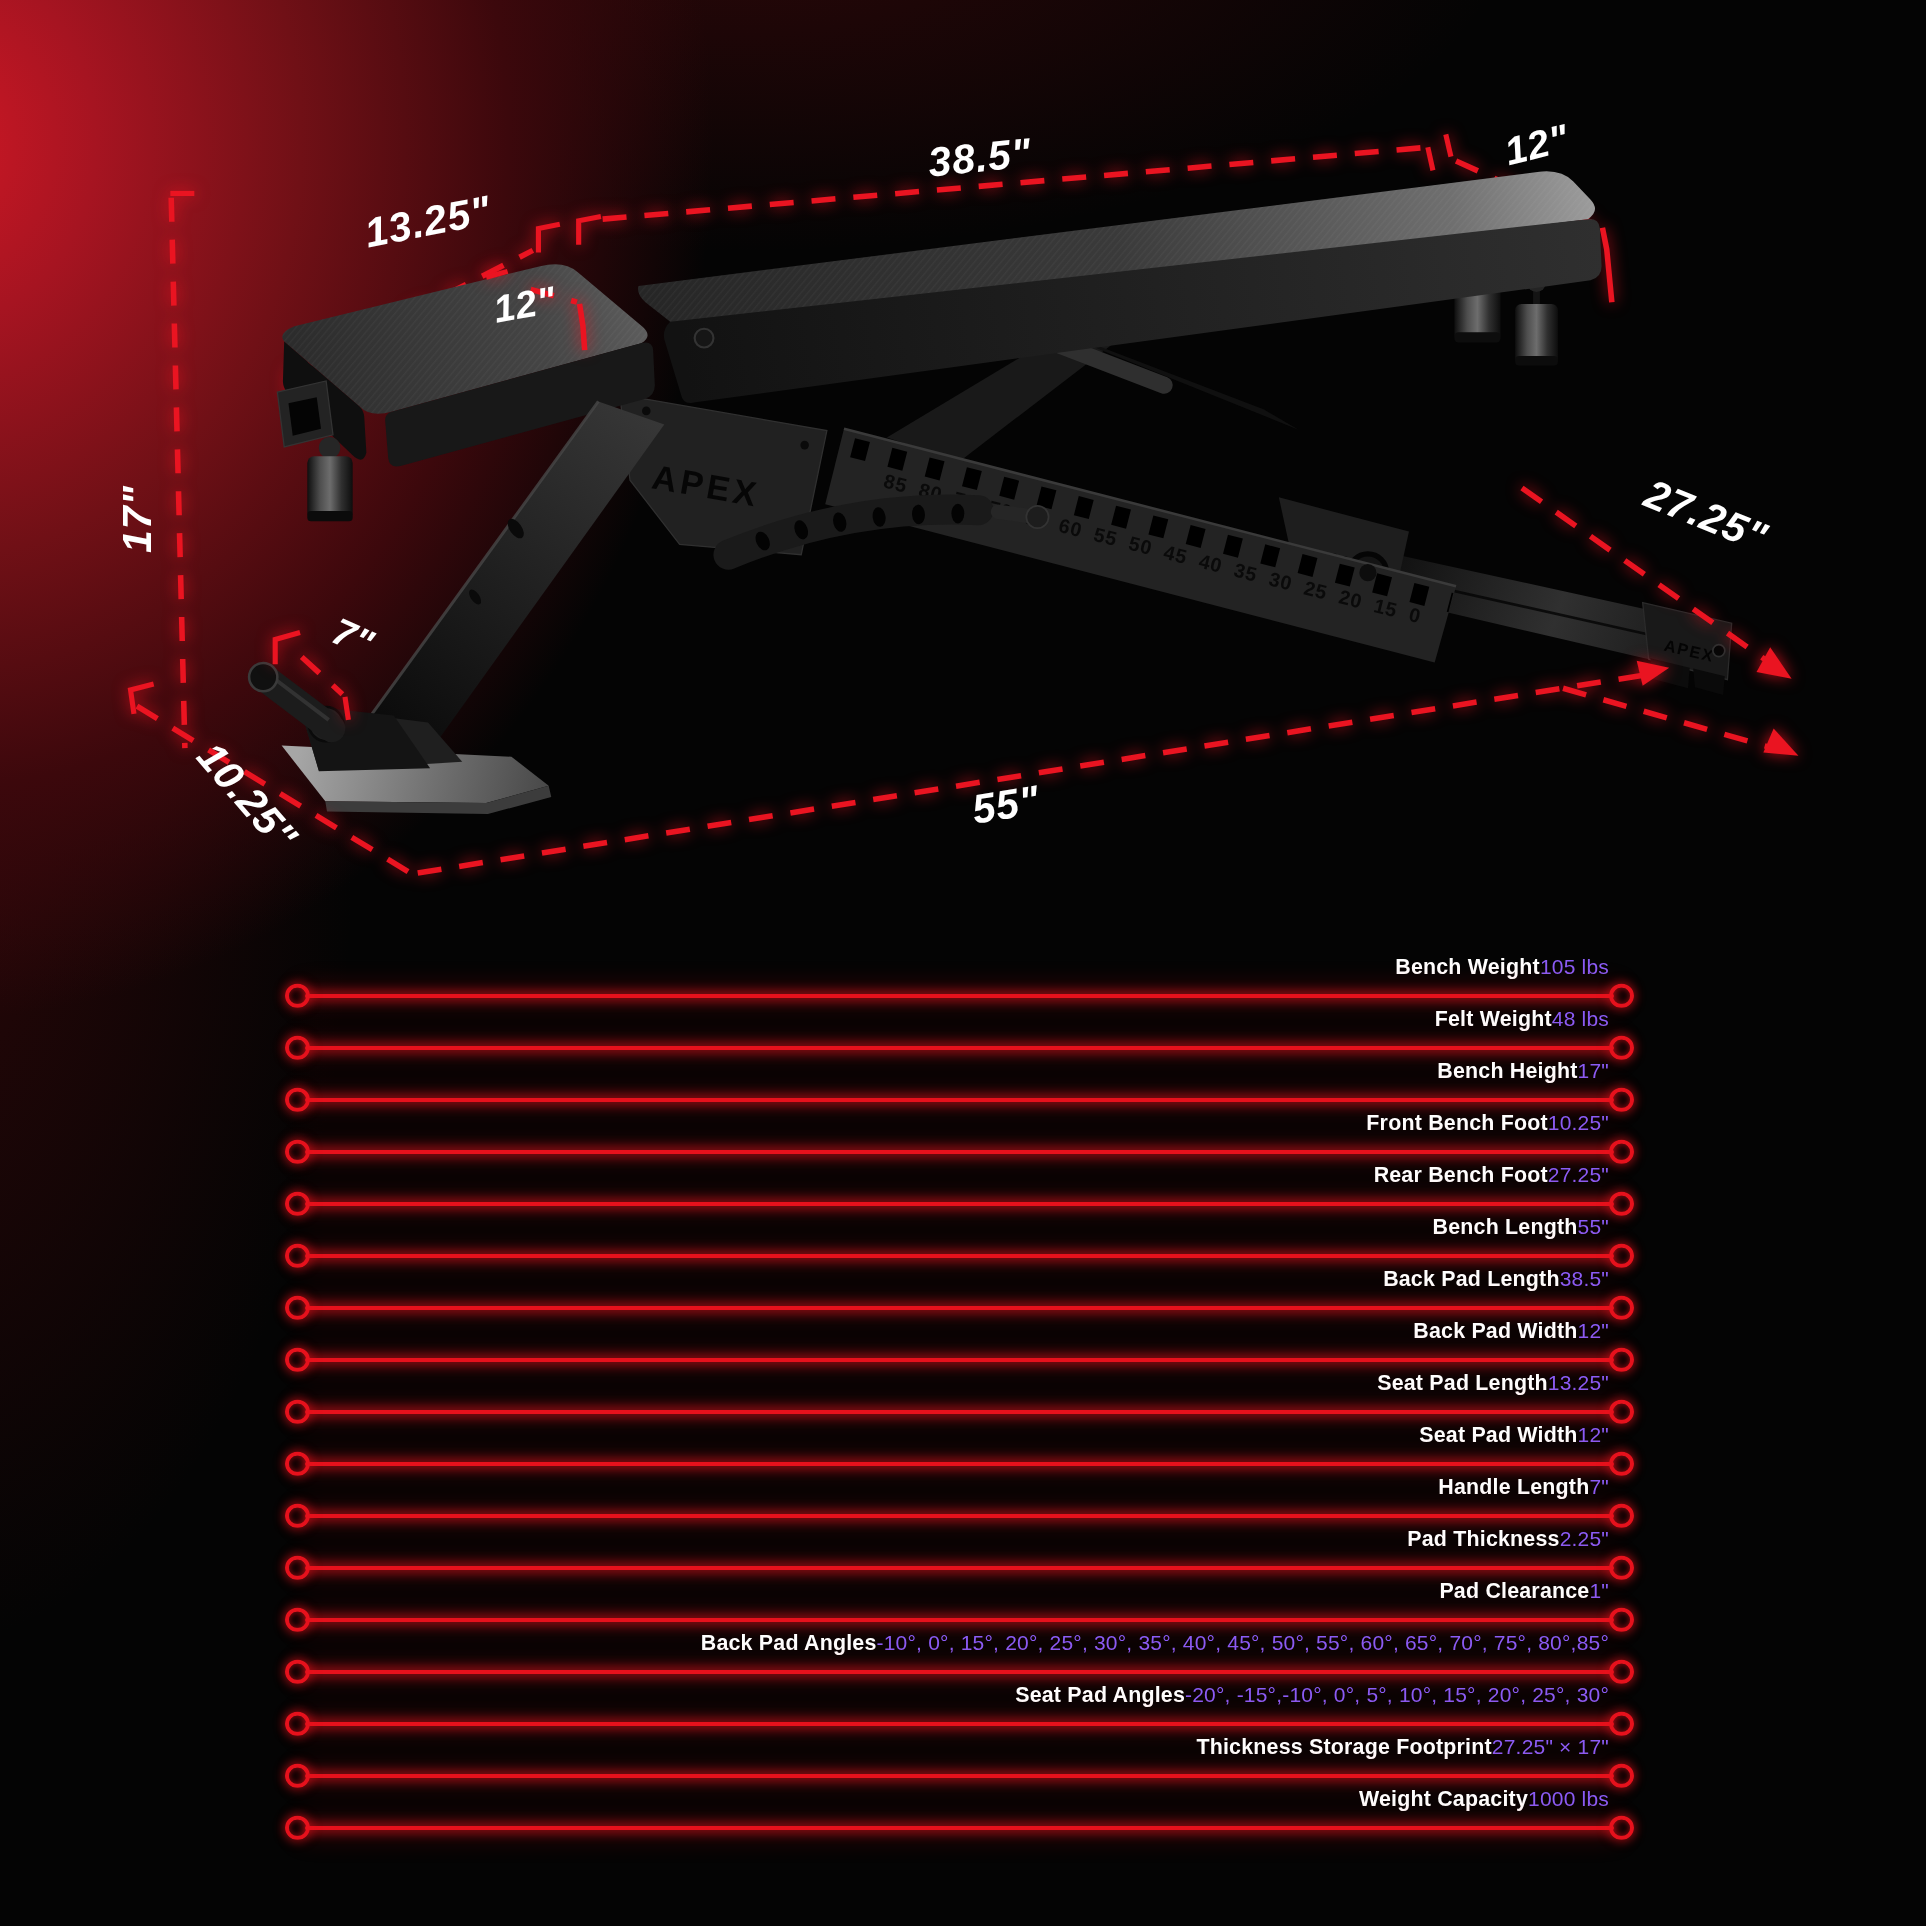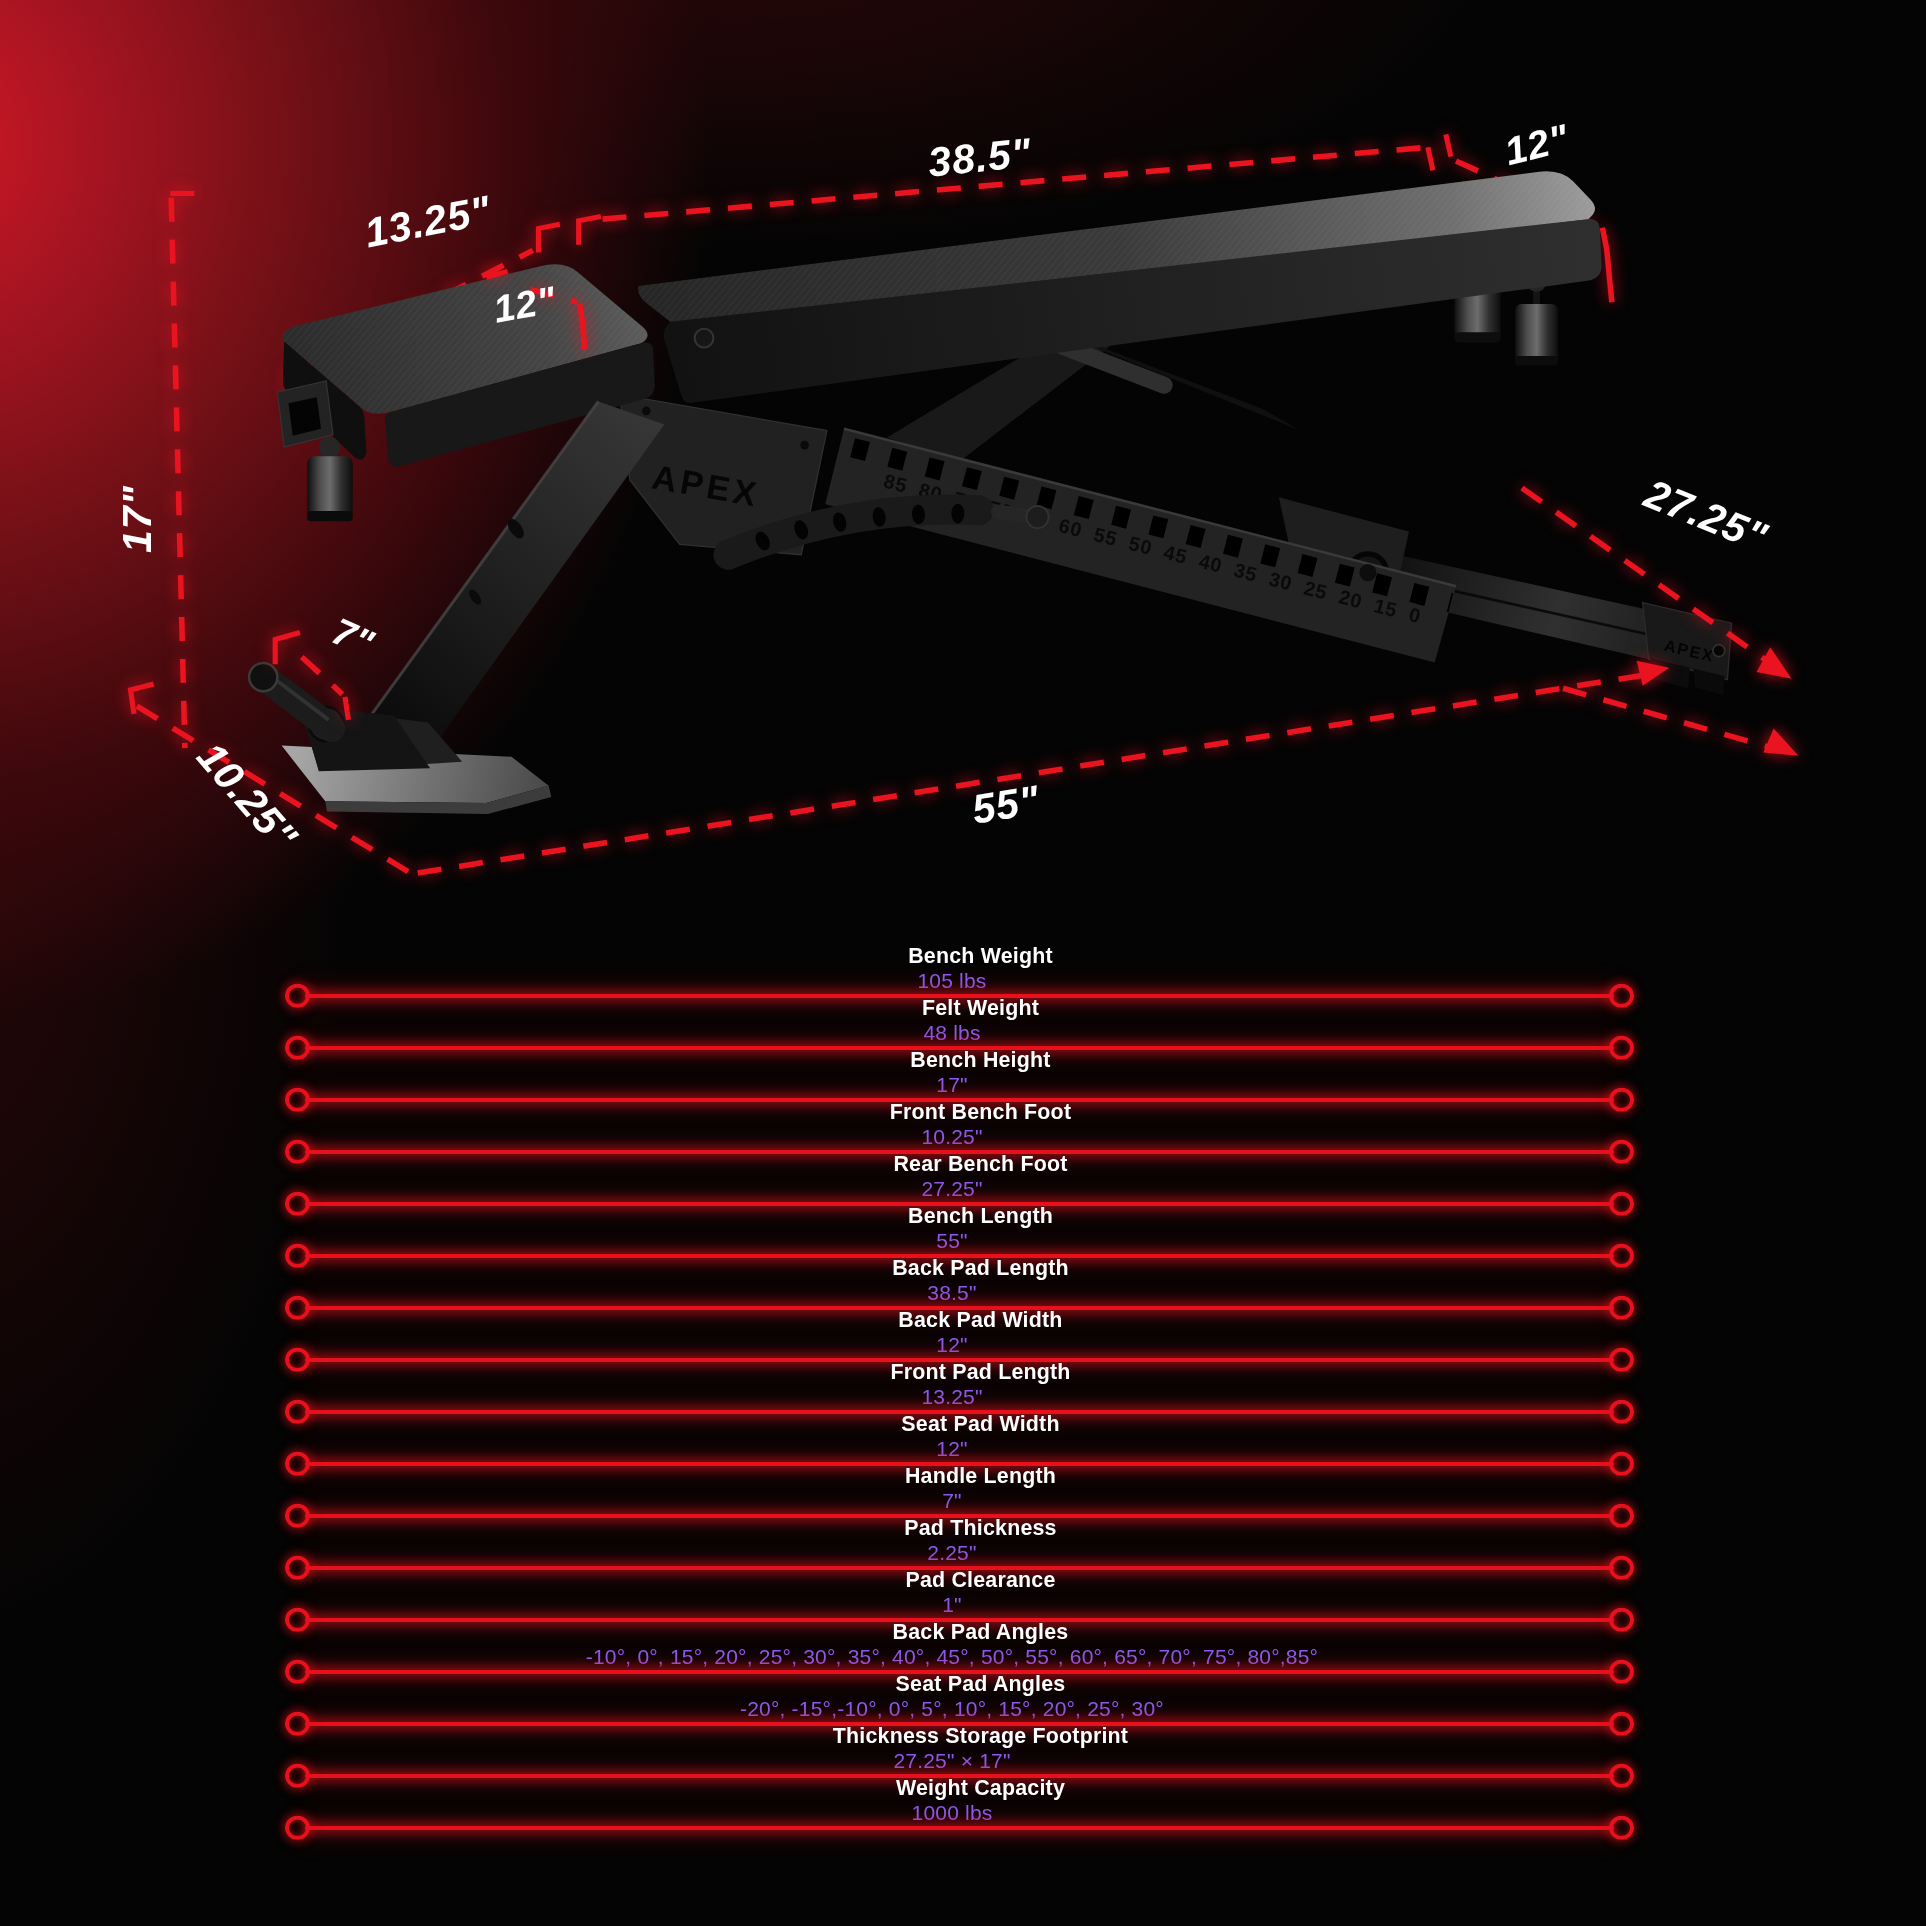--- a/index.html
+++ b/index.html
@@ -39,21 +39,21 @@
   #dim-seat-wid {left:525px;top:305px; transform:translate(-50%,-50%) rotate(-10deg);font-size:38px;}
   #dim-height   {left:137px; top:519px;transform:translate(-50%,-50%) rotate(-90deg);}
   #dim-handle   {left:353px; top:638px;transform:translate(-50%,-50%) rotate(24deg);font-size:38px;}
   #dim-frontfoot{left:247px; top:797px;transform:translate(-50%,-50%) rotate(49deg);}
   #dim-length   {left:1006px;top:805px;transform:translate(-50%,-50%) rotate(-9deg);}
   #dim-rearfoot {left:1706px;top:516px;transform:translate(-50%,-50%) rotate(22deg);}
 
   
   .spec{position:absolute;left:295px;top:944px;width:1340px;}
   .row{position:relative;height:52px;display:flex;align-items:center;
-       justify-content:space-between;padding-bottom:5.1px;box-sizing:border-box;flex-direction:column;}
+       justify-content:flex-end;padding-bottom:5.1px;box-sizing:border-box;}
   .lbl{color:#ffffff;font-weight:700;font-size:21.4px;letter-spacing:0.2px;padding-left:31px;}
   .val{color:#8b5cf6;font-weight:400;font-size:21px;letter-spacing:0.2px;padding-right:26px;}
   .sep{position:absolute;left:10.3px;right:21.4px;bottom:-2.1px;height:4.3px;
        background:#e6111c;border-radius:2.1px;
        box-shadow:0 0 11px 3px rgba(235,18,28,.6),0 0 26px 6px rgba(235,18,28,.25);}
   .ring{position:absolute;top:50%;width:16.3px;height:16.3px;border:4.7px solid #e6111c;
         border-radius:50%;background:transparent;transform:translateY(-50%);
         box-shadow:0 0 9.4px 2.1px rgba(235,18,28,.55), inset 0 0 5.1px 1.3px rgba(235,18,28,.45);}
   .ring.l{left:-20px;} .ring.r{right:-20px;}
 </style>
@@ -320,21 +320,21 @@
   </div>
   <div class="row">
     <span class="lbl">Back Pad Width</span>
     <span class="val">12"</span>
     <div class="sep">
         <i class="ring l"></i>
         <i class="ring r"></i>
       </div>
   </div>
   <div class="row">
-    <span class="lbl">Front Pad Length</span>
+    <span class="lbl">Seat Pad Length</span>
     <span class="val">13.25"</span>
     <div class="sep">
         <i class="ring l"></i>
         <i class="ring r"></i>
       </div>
   </div>
   <div class="row">
     <span class="lbl">Seat Pad Width</span>
     <span class="val">12"</span>
     <div class="sep">

